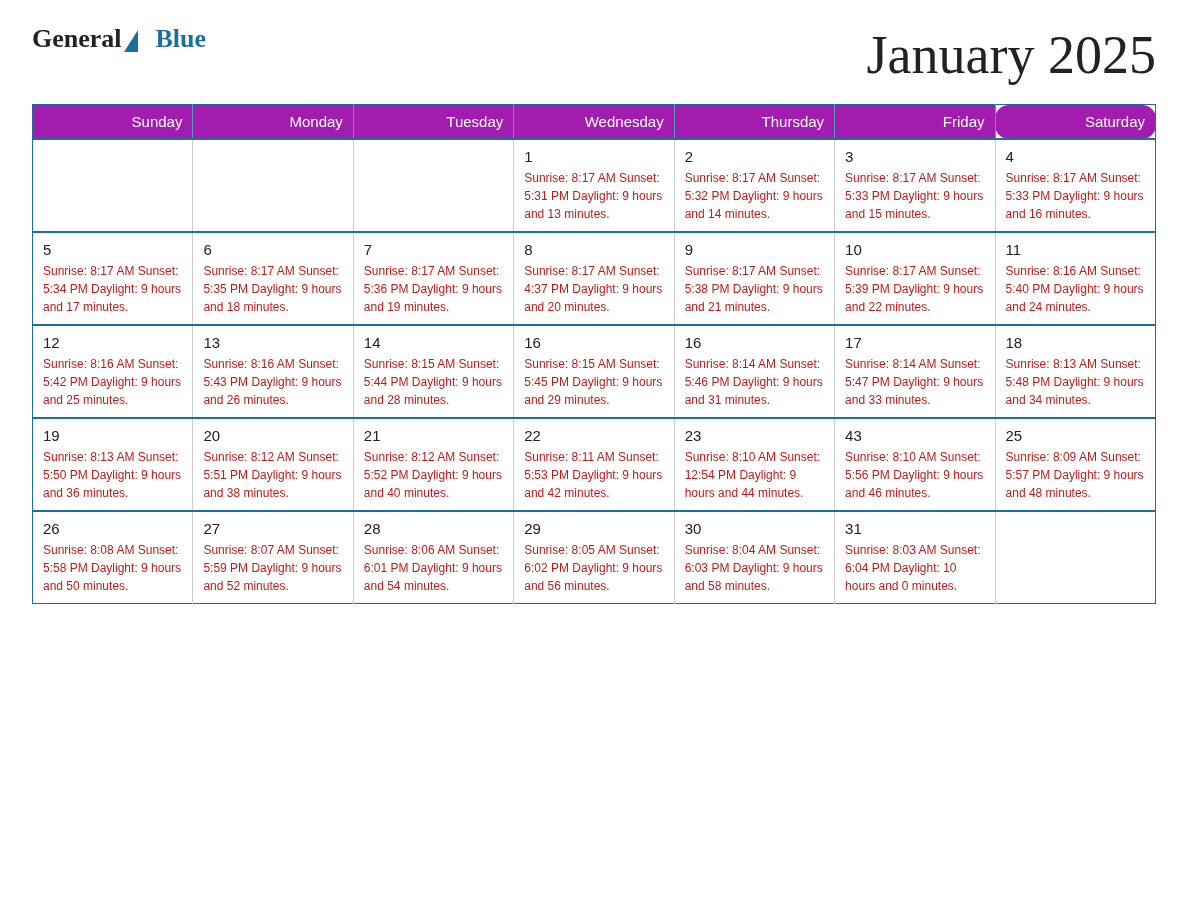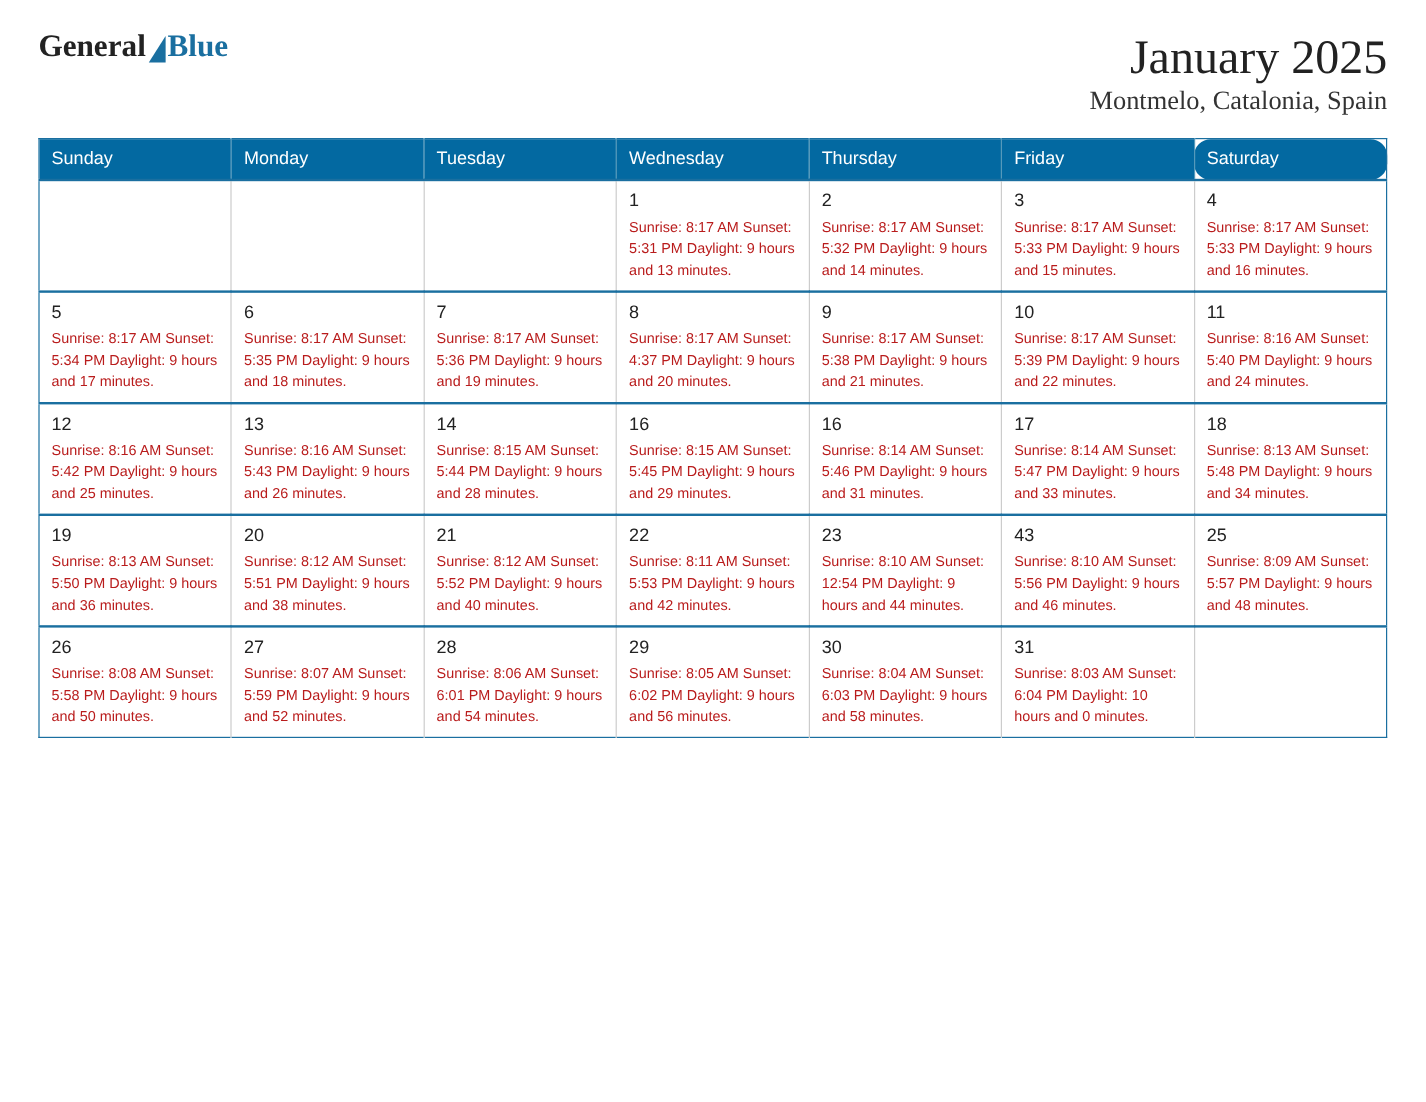--- a/index.html
+++ b/index.html
@@ -37,49 +37,49 @@
       margin-left: 2px;
       vertical-align: middle;
       position: relative;
       top: -2px;
     }
     .logo-blue {
       font-size: 26px;
       font-weight: bold;
       color: #1a6fa0;
       font-family: Georgia, serif;
-      margin-left: 2px;
+      margin-left: 18px;
     }
     .title-block {
       text-align: right;
     }
     .title-block h1 {
-      font-size: 40px;
+      font-size: 54px;
       font-weight: normal;
       color: #222;
       font-family: Georgia, serif;
     }
     .title-block h2 {
       font-size: 22px;
       font-weight: normal;
       color: #333;
       font-family: Georgia, serif;
     }
     .calendar {
       width: 100%;
       border-collapse: collapse;
       border: 1px solid #1a6fa0;
     }
     .calendar thead tr th {
-      background-color: #0369a1;
+      background-color: #a21caf;
       color: #fff;
       font-size: 15px;
       font-weight: normal;
       padding: 8px 10px;
-      text-align: left;
+      text-align: right;
       border-right: 1px solid #5599bb;
     }
     .calendar thead tr th:last-child {
       border-right: none;
       border-radius: 14px;
     }
     .calendar tbody tr {
       border-top: 2px solid #1a6fa0;
     }
     .calendar tbody tr td {
@@ -114,21 +114,20 @@
 
 <div class="header">
   <div class="logo">
     <span class="logo-text-general">General</span>
     <span class="logo-triangle"></span>
     <br>
     <span class="logo-blue">Blue</span>
   </div>
   <div class="title-block">
     <h1>January 2025</h1>
-    <h2>Montmelo, Catalonia, Spain</h2>
   </div>
 </div>
 
 <table class="calendar">
   <thead>
     <tr>
     <th>Sunday</th>
         <th>Monday</th>
         <th>Tuesday</th>
         <th>Wednesday</th>

